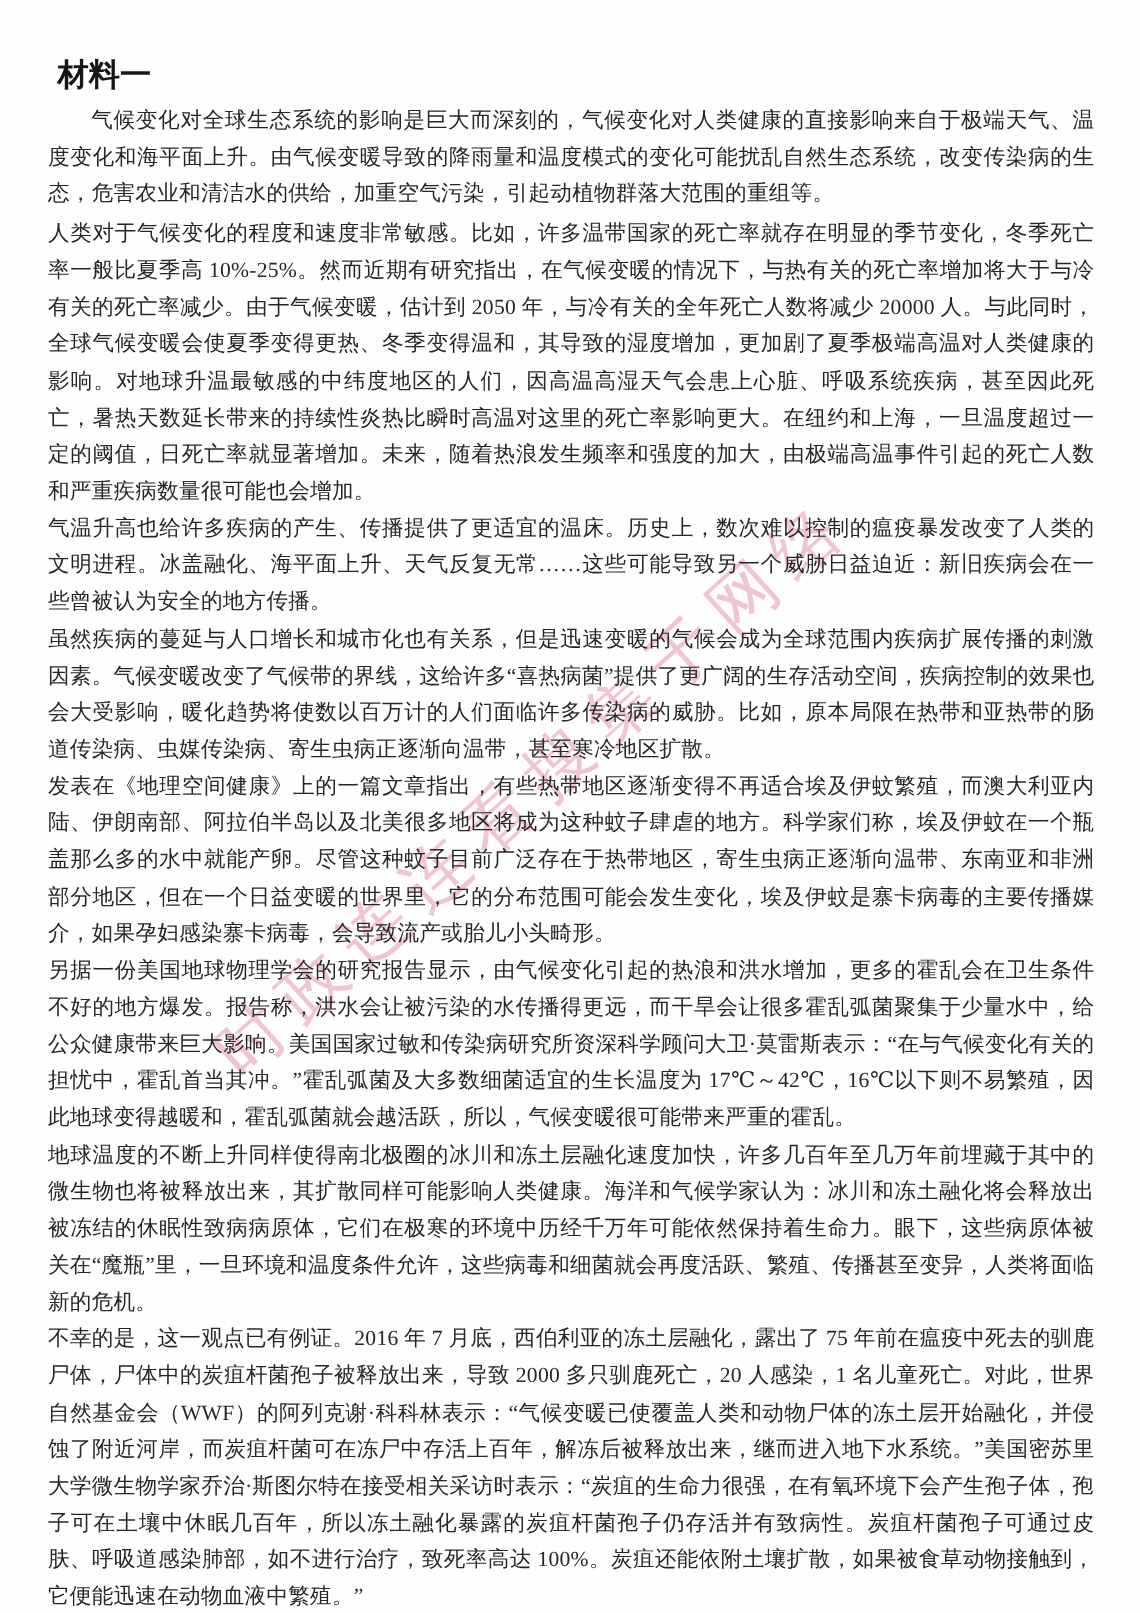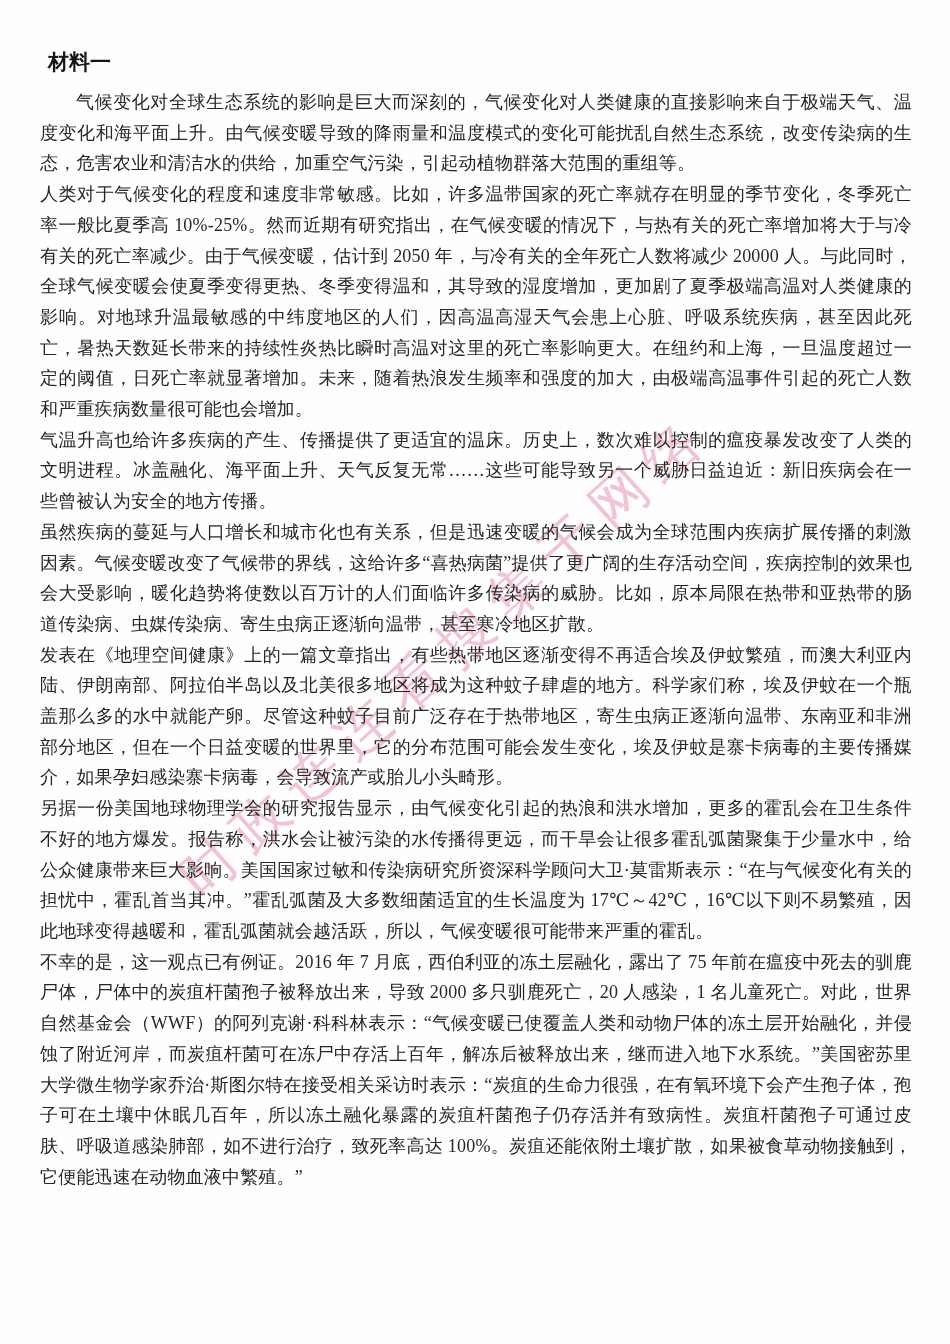--- a/index.html
+++ b/index.html
@@ -32,51 +32,53 @@
   .content {
     position: absolute;
     left: 40px;
     top: 50px;
     width: 872px;
     z-index: 1;
     color: #262626;
   }
   .heading {
     margin: 0 0 13px 8px;
-    font-size: 21px;
+    font-size: 26px;
     line-height: 24px;
     font-weight: bold;
     color: #161616;
     font-family: "Liberation Sans", "DejaVu Sans", sans-serif;
   }
   .para {
     margin: 0;
     font-size: 18px;
     line-height: 30.7px;
     text-align: justify;
     letter-spacing: 0.2px;
     word-break: break-all;
   }
   .para.indent {
     text-indent: 2em;
+    font-family: Liberation Mono, monospace;
   }
 </style>
 </head>
 <body>
 
 <div class="page">
 
   <div class="watermark">时政连连看搜集于网络</div>
 
   <div class="content">
 
     <h1 class="heading">材料一</h1>
 
     <p class="para indent">气候变化对全球生态系统的影响是巨大而深刻的，气候变化对人类健康的直接影响来自于极端天气、温度变化和海平面上升。由气候变暖导致的降雨量和温度模式的变化可能扰乱自然生态系统，改变传染病的生态，危害农业和清洁水的供给，加重空气污染，引起动植物群落大范围的重组等。</p>
     <p class="para">人类对于气候变化的程度和速度非常敏感。比如，许多温带国家的死亡率就存在明显的季节变化，冬季死亡率一般比夏季高 10%-25%。然而近期有研究指出，在气候变暖的情况下，与热有关的死亡率增加将大于与冷有关的死亡率减少。由于气候变暖，估计到 2050 年，与冷有关的全年死亡人数将减少 20000 人。与此同时，全球气候变暖会使夏季变得更热、冬季变得温和，其导致的湿度增加，更加剧了夏季极端高温对人类健康的影响。对地球升温最敏感的中纬度地区的人们，因高温高湿天气会患上心脏、呼吸系统疾病，甚至因此死亡，暑热天数延长带来的持续性炎热比瞬时高温对这里的死亡率影响更大。在纽约和上海，一旦温度超过一定的阈值，日死亡率就显著增加。未来，随着热浪发生频率和强度的加大，由极端高温事件引起的死亡人数和严重疾病数量很可能也会增加。</p>
     <p class="para">气温升高也给许多疾病的产生、传播提供了更适宜的温床。历史上，数次难以控制的瘟疫暴发改变了人类的文明进程。冰盖融化、海平面上升、天气反复无常……这些可能导致另一个威胁日益迫近：新旧疾病会在一些曾被认为安全的地方传播。</p>
     <p class="para">虽然疾病的蔓延与人口增长和城市化也有关系，但是迅速变暖的气候会成为全球范围内疾病扩展传播的刺激因素。气候变暖改变了气候带的界线，这给许多“喜热病菌”提供了更广阔的生存活动空间，疾病控制的效果也会大受影响，暖化趋势将使数以百万计的人们面临许多传染病的威胁。比如，原本局限在热带和亚热带的肠道传染病、虫媒传染病、寄生虫病正逐渐向温带，甚至寒冷地区扩散。</p>
     <p class="para">发表在《地理空间健康》上的一篇文章指出，有些热带地区逐渐变得不再适合埃及伊蚊繁殖，而澳大利亚内陆、伊朗南部、阿拉伯半岛以及北美很多地区将成为这种蚊子肆虐的地方。科学家们称，埃及伊蚊在一个瓶盖那么多的水中就能产卵。尽管这种蚊子目前广泛存在于热带地区，寄生虫病正逐渐向温带、东南亚和非洲部分地区，但在一个日益变暖的世界里，它的分布范围可能会发生变化，埃及伊蚊是寨卡病毒的主要传播媒介，如果孕妇感染寨卡病毒，会导致流产或胎儿小头畸形。</p>
     <p class="para">另据一份美国地球物理学会的研究报告显示，由气候变化引起的热浪和洪水增加，更多的霍乱会在卫生条件不好的地方爆发。报告称，洪水会让被污染的水传播得更远，而干旱会让很多霍乱弧菌聚集于少量水中，给公众健康带来巨大影响。美国国家过敏和传染病研究所资深科学顾问大卫·莫雷斯表示：“在与气候变化有关的担忧中，霍乱首当其冲。”霍乱弧菌及大多数细菌适宜的生长温度为 17℃～42℃，16℃以下则不易繁殖，因此地球变得越暖和，霍乱弧菌就会越活跃，所以，气候变暖很可能带来严重的霍乱。</p>
+    <p class="para">地球温度的不断上升同样使得南北极圈的冰川和冻土层融化速度加快，许多几百年至几万年前埋藏于其中的微生物也将被释放出来，其扩散同样可能影响人类健康。海洋和气候学家认为：冰川和冻土融化将会释放出被冻结的休眠性致病病原体，它们在极寒的环境中历经千万年可能依然保持着生命力。眼下，这些病原体被关在“魔瓶”里，一旦环境和温度条件允许，这些病毒和细菌就会再度活跃、繁殖、传播甚至变异，人类将面临新的危机。</p>
     <p class="para">不幸的是，这一观点已有例证。2016 年 7 月底，西伯利亚的冻土层融化，露出了 75 年前在瘟疫中死去的驯鹿尸体，尸体中的炭疽杆菌孢子被释放出来，导致 2000 多只驯鹿死亡，20 人感染，1 名儿童死亡。对此，世界自然基金会（WWF）的阿列克谢·科科林表示：“气候变暖已使覆盖人类和动物尸体的冻土层开始融化，并侵蚀了附近河岸，而炭疽杆菌可在冻尸中存活上百年，解冻后被释放出来，继而进入地下水系统。”美国密苏里大学微生物学家乔治·斯图尔特在接受相关采访时表示：“炭疽的生命力很强，在有氧环境下会产生孢子体，孢子可在土壤中休眠几百年，所以冻土融化暴露的炭疽杆菌孢子仍存活并有致病性。炭疽杆菌孢子可通过皮肤、呼吸道感染肺部，如不进行治疗，致死率高达 100%。炭疽还能依附土壤扩散，如果被食草动物接触到，它便能迅速在动物血液中繁殖。”</p>
 
   </div>
 </div>
 
 </body></html>

